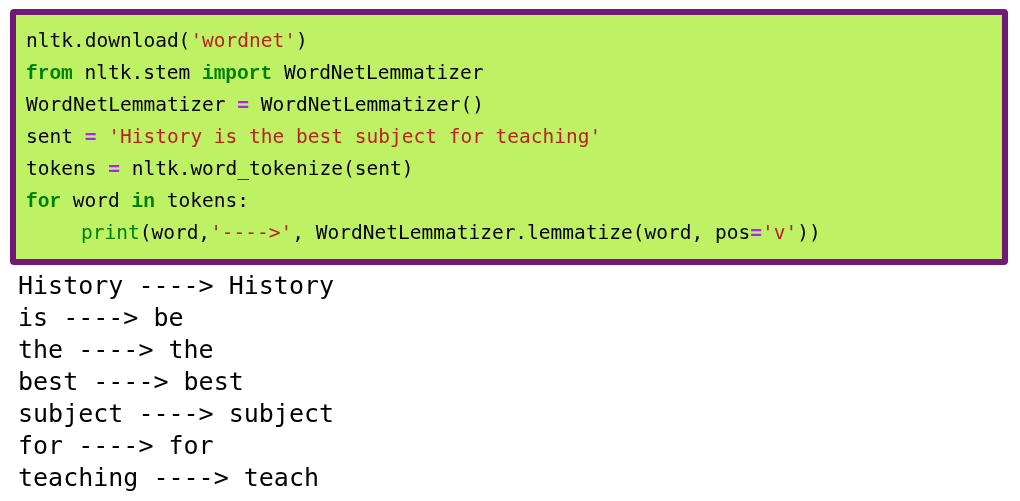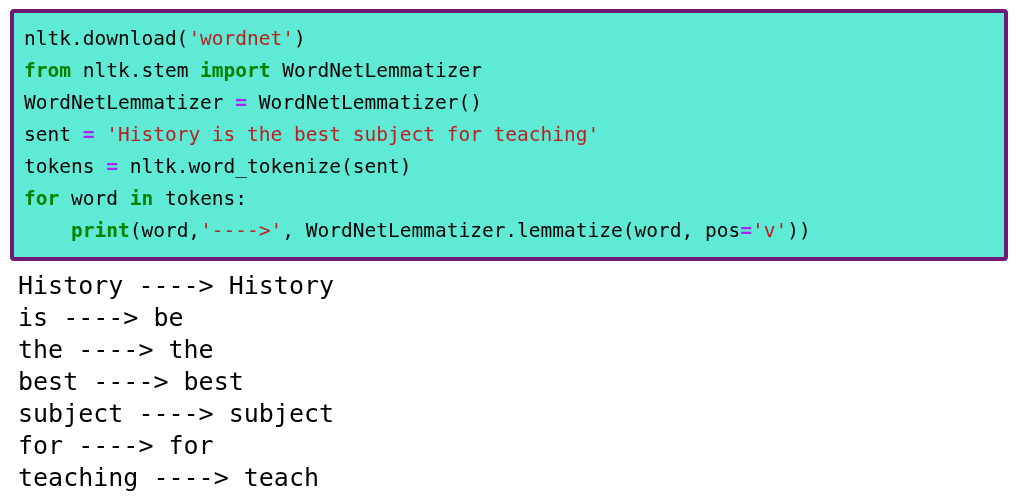--- a/index.html
+++ b/index.html
@@ -22,43 +22,43 @@
     background: #ffffff;
   }
 
   
   .code-cell {
     position: absolute;
     left: 10px;
     top: 9px;
     width: 998px;
     box-sizing: border-box;
-    background: #5eead4;
-    border: 4px solid #701a75;
+    background: #bef264;
+    border: 6px solid #701a75;
     border-radius: 4px;
     padding: 10px 0 10px 0;
   }
 
   .code-lines {
     font-family: "DejaVu Sans Mono", "Liberation Mono", monospace;
     font-size: 19.5px;
     line-height: 32px;
     color: #000000;
     padding-left: 10px;
     white-space: pre;
   }
 
   .code-line {
     white-space: pre;
     height: 32px;
   }
 
   
-  .tok-kw      { color: #008000; font-weight: bold; }
-  .tok-fn      { color: #008000; font-weight: bold; }
+  .tok-kw      { color: #008000; font-weight: bold; font-family: Liberation Mono, monospace; }
+  .tok-fn      { color: #008000; font-weight: normal; margin-left: 8px; }
   .tok-str     { color: #BA2121; font-weight: normal; }
   .tok-op      { color: #AA22FF; font-weight: bold; }
   .tok-plain   { color: #000000; }
 
   
   .output-area {
     position: absolute;
     left: 18px;
     top: 270px;
     width: 990px;

